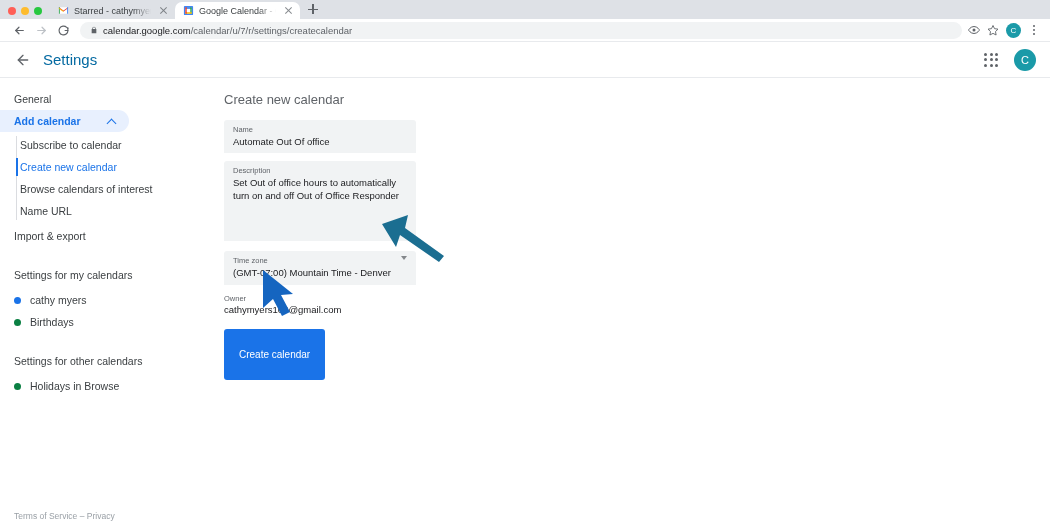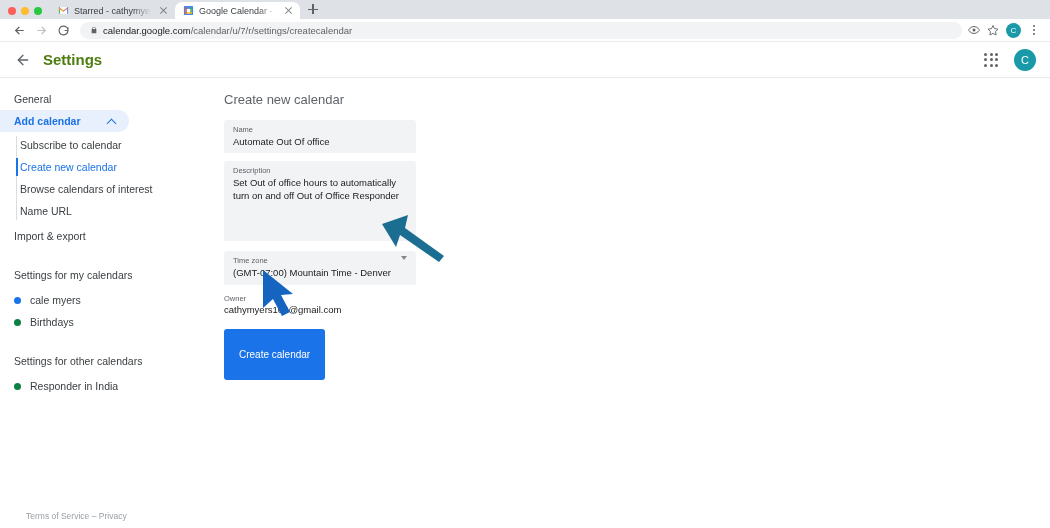--- a/index.html
+++ b/index.html
@@ -94,21 +94,21 @@
     height: 36px; background: #fff;
     display: flex; align-items: center;
     padding: 0 14px 0 10px;
     border-bottom: 1px solid #e8eaed;
   }
   .back-btn {
     width: 26px; height: 26px; flex: none;
     display: flex; align-items: center; justify-content: center;
     color: #5f6368;
   }
-  .page-title { font-size: 15px; color: #4d7c0f; margin-left: 7px; font-weight: 700; }
+  .page-title { font-size: 15px; color: #0369a1; margin-left: 7px; font-weight: 400; }
   .header-spacer { flex: 1; }
   .apps-grid { display: grid; grid-template-columns: repeat(3, 3px); gap: 2.5px; margin-right: 16px; }
   .apps-grid i { width: 3px; height: 3px; background: #5f6368; border-radius: 50%; display: block; }
   .avatar-lg {
     width: 22px; height: 22px; border-radius: 50%;
     background: #1a9aa8; color: #fff; font-size: 11px;
     display: flex; align-items: center; justify-content: center;
   }
 
   
@@ -150,21 +150,21 @@
     font-size: 10.5px; color: #3c4043; padding-left: 14px;
     margin-top: 22px; margin-bottom: 8px;
   }
   .cal-item {
     height: 22px; display: flex; align-items: center; gap: 9px;
     font-size: 10.5px; color: #3c4043; padding-left: 14px;
   }
   .cal-dot { width: 7px; height: 7px; border-radius: 50%; flex: none; }
 
   .footer {
-    position: absolute; left: 26px; bottom: 5px;
+    position: absolute; left: 14px; bottom: 5px;
     font-size: 8.5px; color: #9aa0a6;
   }
   .footer a { color: #9aa0a6; text-decoration: none; }
 
   
   .main { flex: 1; padding: 14px 0 0 9px; }
   .form-title { font-size: 13px; color: #5f6368; margin-bottom: 13px; }
   .field {
     width: 192px; background: #f1f3f4;
     border-radius: 3px 3px 0 0;
@@ -334,31 +334,31 @@
         </div>
       </div>
 
       <div class="side-item" style="margin-top:3px;">
         <span>Import &amp; export</span>
       </div>
 
       <div class="side-section-title">Settings for my calendars</div>
       <div class="cal-item">
         <span class="cal-dot" style="background:#1a73e8"></span>
-        <span>cale myers</span>
+        <span>cathy myers</span>
       </div>
       <div class="cal-item">
         <span class="cal-dot" style="background:#0b8043"></span>
         <span>Birthdays</span>
       </div>
 
       <div class="side-section-title">Settings for other calendars</div>
       <div class="cal-item">
         <span class="cal-dot" style="background:#0b8043"></span>
-        <span>Responder in India</span>
+        <span>Holidays in Browse</span>
       </div>
 
       <div class="footer">
         <a href="#">Terms of Service</a>
         <span>–</span>
         <a href="#">Privacy</a>
       </div>
     </div>
 
     <div class="main">

